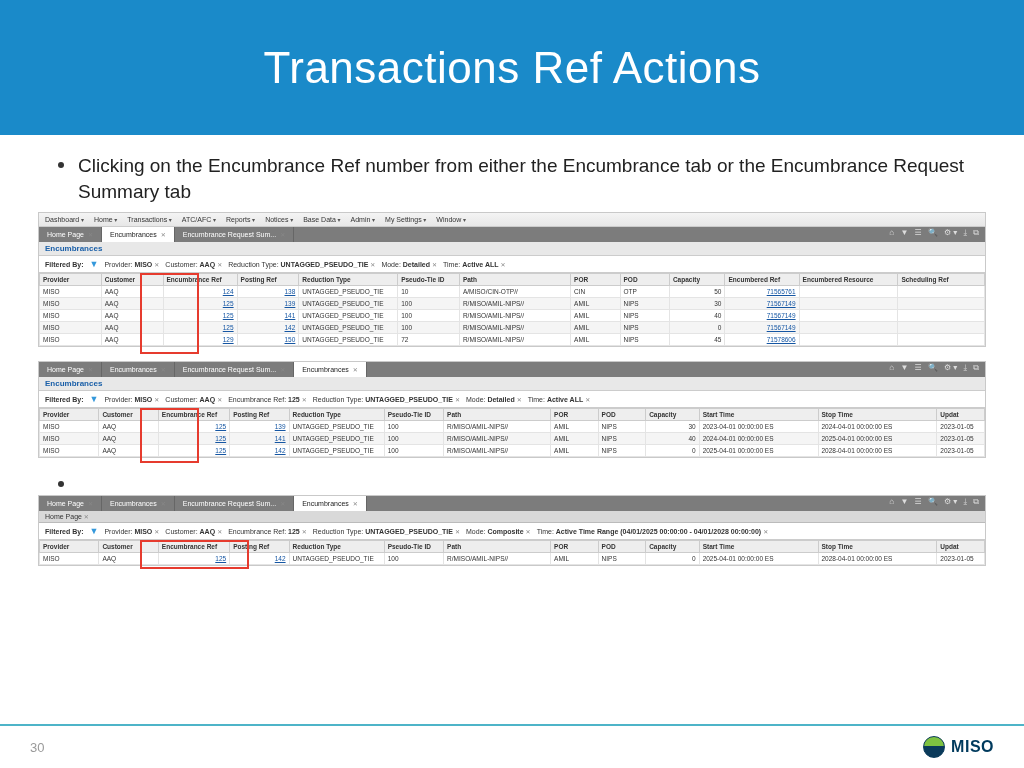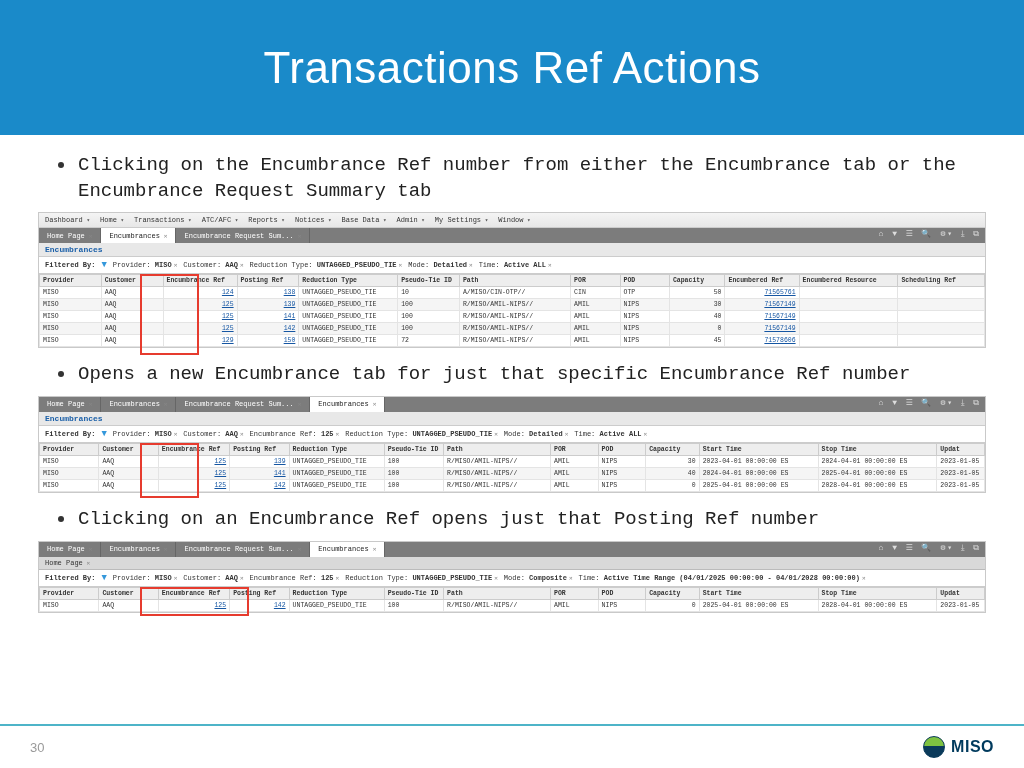--- a/index.html
+++ b/index.html
@@ -1,20 +1,20 @@
 <!DOCTYPE html>
 <html><head>
 <meta charset="utf-8">
 <style>
   * { box-sizing: border-box; margin: 0; padding: 0; }
   html, body { width: 1024px; height: 768px; font-family: "Segoe UI", Arial, sans-serif; background: #fff; color: #222; }
   .slide { width: 1024px; height: 768px; position: relative; display: flex; flex-direction: column; }
   .title-bar { background: #1a8ac9; height: 135px; display: flex; align-items: center; justify-content: center; }
   .title-bar h1 { color: #fff; font-size: 44px; font-weight: 400; letter-spacing: .5px; }
-  .content { padding: 18px 38px 0 38px; flex: 1; overflow: hidden; font-family: Liberation Mono, monospace; }
+  .content { padding: 18px 38px 0 38px; flex: 1; overflow: hidden; }
   ul.bullets { list-style: none; margin: 0 0 6px 0; }
   ul.bullets li { display: flex; gap: 14px; font-size: 19px; line-height: 1.35; margin-bottom: 8px; }
   ul.bullets li .dot { flex: 0 0 auto; width: 6px; height: 6px; border-radius: 50%; background: #333; margin-top: 9px; margin-left: 20px; }
   .shot { border: 1px solid #c9c9c9; margin: 2px 0 14px 0; font-size: 7px; color: #333; background: #f7f7f7; }
   .ribbon { background: linear-gradient(#f4f4f4,#e7e7e7); border-bottom: 1px solid #ccc; padding: 3px 6px; display: flex; gap: 10px; font-size: 7px; }
   .ribbon span::after { content: " ▾"; color: #555; font-size: 6px; }
   .tabs-row { background: #7c7c7c; display: flex; align-items: stretch; height: 15px; position: relative; }
   .tab { padding: 2px 8px; color: #fff; font-size: 7px; display: flex; align-items: center; gap: 4px; border-right: 1px solid #666; }
   .tab.active { background: #fff; color: #222; }
   .tab .x { font-size: 6px; color: #888; }
@@ -202,26 +202,20 @@
                 <td style="text-align: right;"><span class="link">71578606</span></td>
                 <td></td>
                 <td></td>
               </tr>
             </tbody>
           </table>
           <div class="red-box" style="left: 101px; top: 0px; width: 59px; height: 81px;"></div>
         </div>
       </div>
 
-    <ul class="bullets">
-        <li>
-          <span class="dot"></span>
-          <span>Opens a new Encumbrance tab for just that specific Encumbrance Ref number</span>
-        </li>
-      </ul>
     <div id="shot2" class="shot">
         <div class="tabs-row">
           <div class="tab">
             <span>Home Page</span>
             <span class="x">✕</span>
           </div>
           <div class="tab">
             <span>Encumbrances</span>
             <span class="x">✕</span>
           </div>
@@ -328,21 +322,20 @@
               </tr>
             </tbody>
           </table>
           <div class="red-box" style="left: 101px; top: 0px; width: 59px; height: 55px;"></div>
         </div>
       </div>
 
     <ul class="bullets">
         <li>
           <span class="dot"></span>
-          <span>Clicking on an Encumbrance Ref opens just that Posting Ref number</span>
         </li>
       </ul>
     <div id="shot3" class="shot">
         <div class="tabs-row">
           <div class="tab">
             <span>Home Page</span>
             <span class="x">✕</span>
           </div>
           <div class="tab">
             <span>Encumbrances</span>

